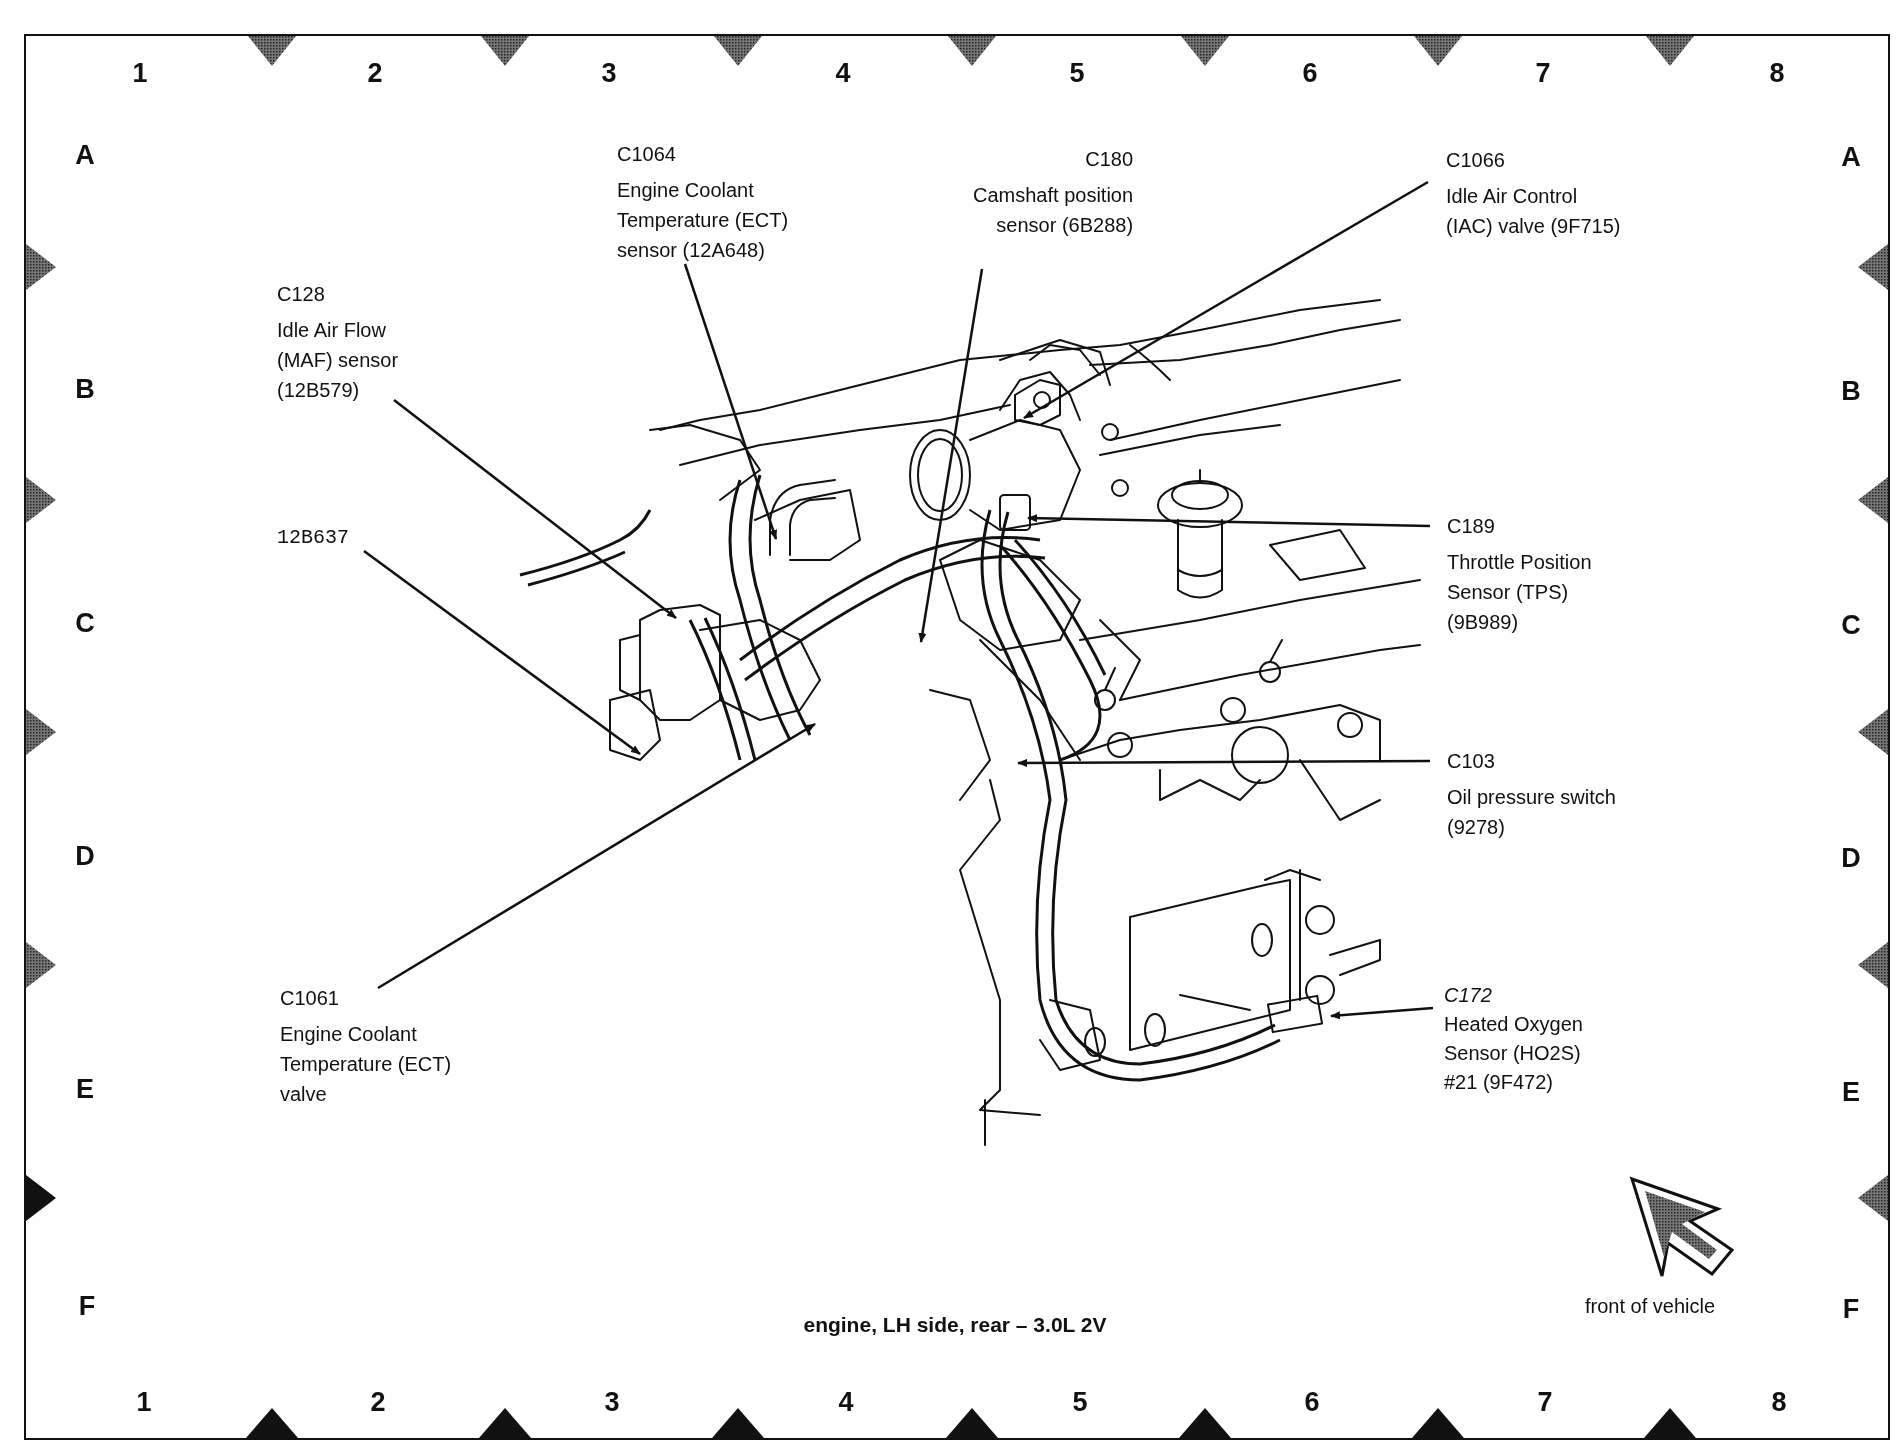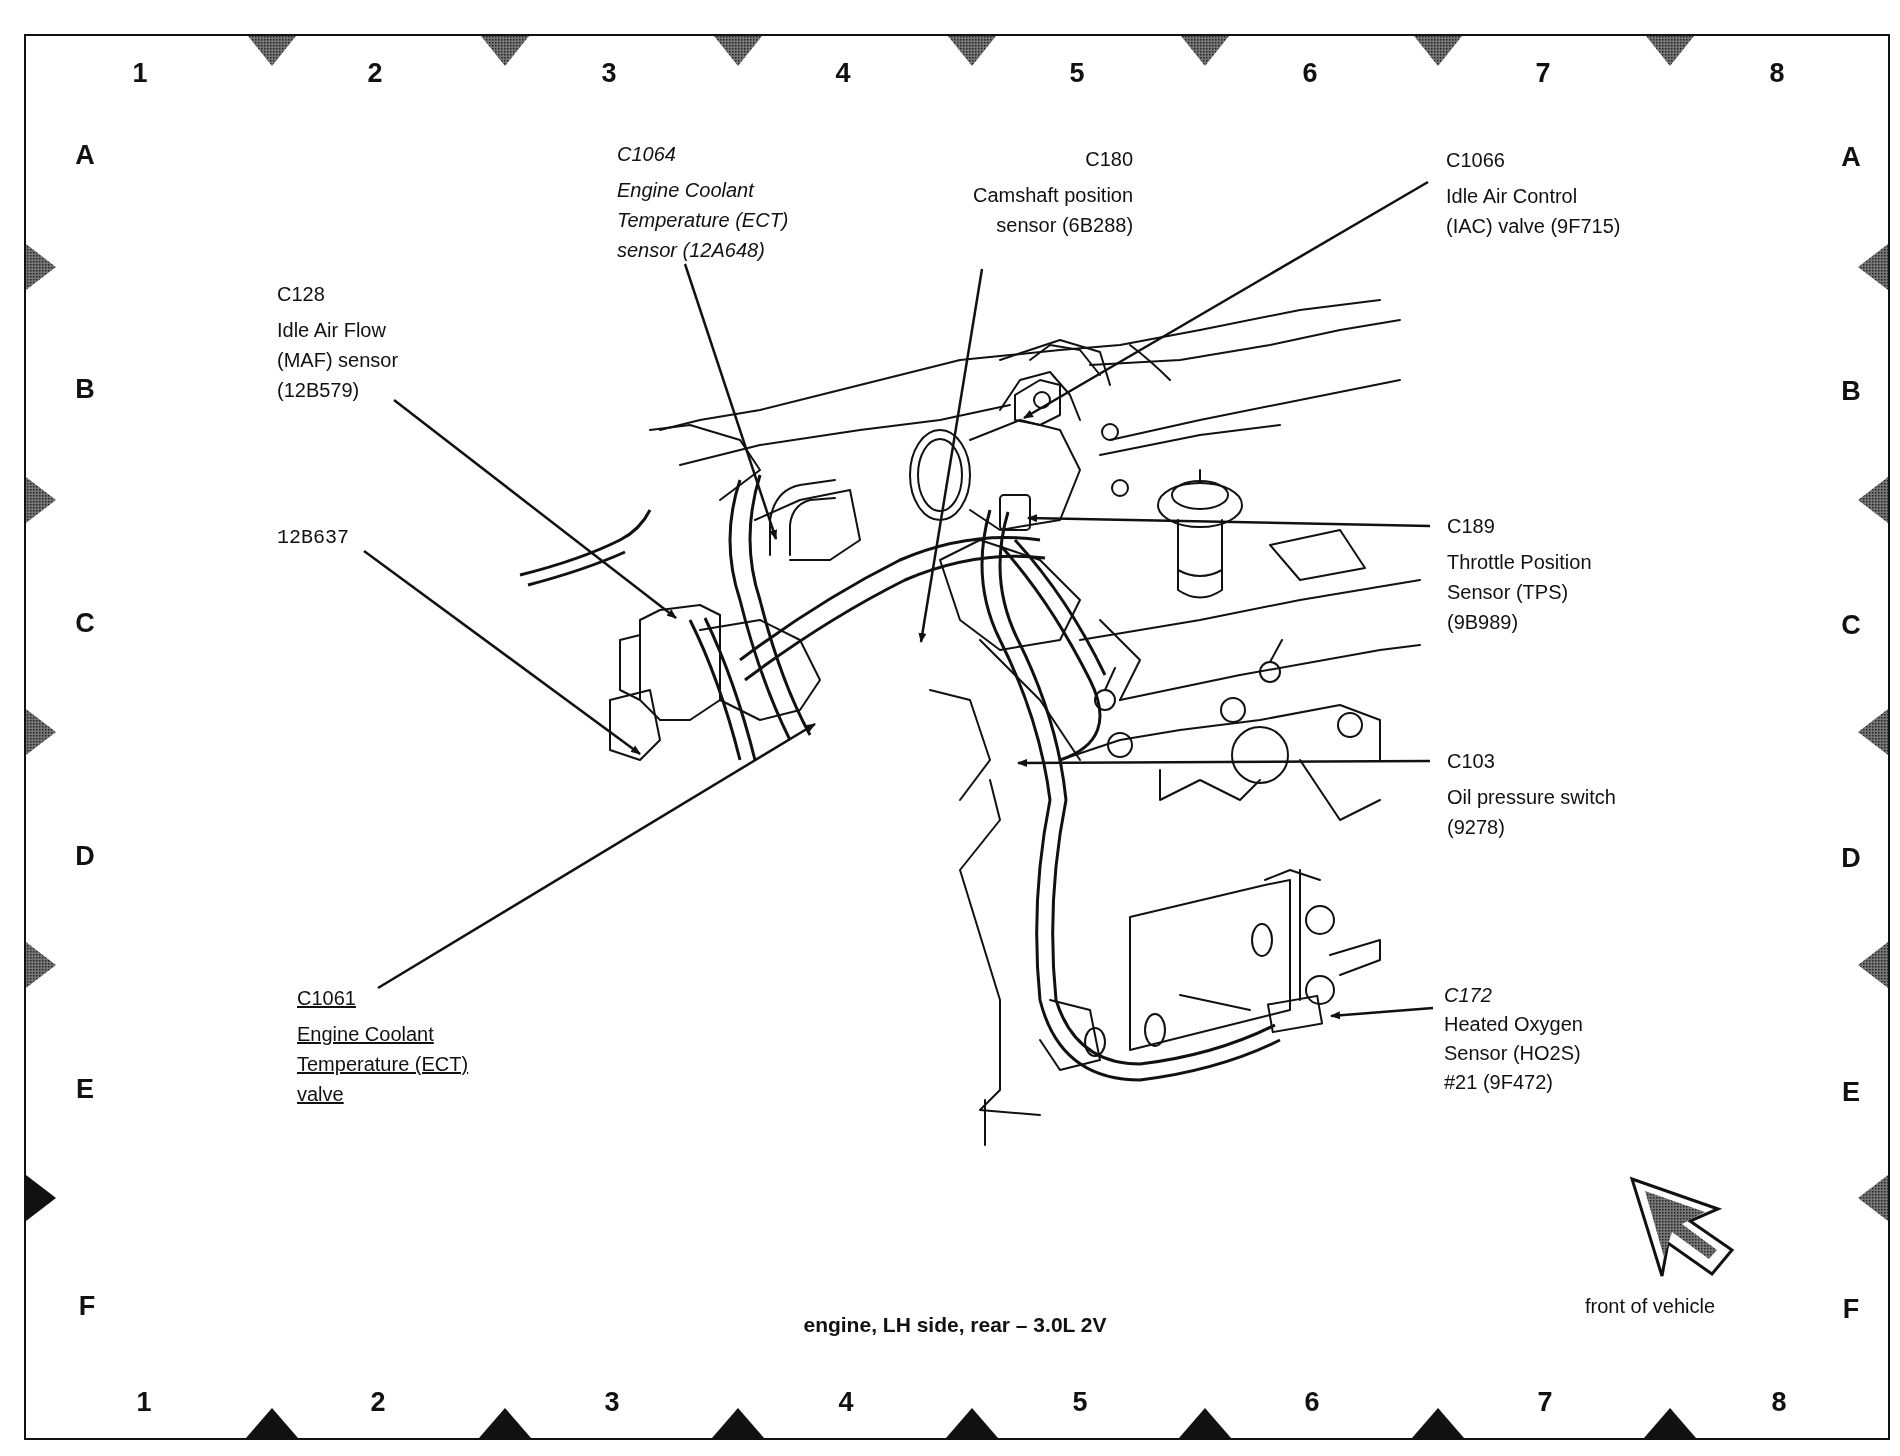--- a/index.html
+++ b/index.html
@@ -207,21 +207,21 @@
 <div class="grid-letter" style="left:85px; top:1089px;">E</div>
 <div class="grid-letter" style="left:87px; top:1306px;">F</div>
 
 <div class="grid-letter" style="left:1851px; top:157px;">A</div>
 <div class="grid-letter" style="left:1851px; top:391px;">B</div>
 <div class="grid-letter" style="left:1851px; top:625px;">C</div>
 <div class="grid-letter" style="left:1851px; top:858px;">D</div>
 <div class="grid-letter" style="left:1851px; top:1092px;">E</div>
 <div class="grid-letter" style="left:1851px; top:1309px;">F</div>
 
-<div class="callout" style="left:617px; top:139px;font-style:italic;">
+<div class="callout" style="left:617px; top:139px;">
   <span class="code">C1064</span>
   <span class="desc-line">Engine Coolant</span>
   <span class="desc-line">Temperature (ECT)</span>
   <span class="desc-line">sensor (12A648)</span>
 </div>
 
 <div class="callout" style="left:973px; top:144px;text-align:right;">
   <span class="code">C180</span>
   <span class="desc-line">Camshaft position</span>
   <span class="desc-line">sensor (6B288)</span>
@@ -250,21 +250,21 @@
   <span class="desc-line">Sensor (TPS)</span>
   <span class="desc-line">(9B989)</span>
 </div>
 
 <div class="callout" style="left:1447px; top:746px;">
   <span class="code">C103</span>
   <span class="desc-line">Oil pressure switch</span>
   <span class="desc-line">(9278)</span>
 </div>
 
-<div class="callout" style="left:297px; top:983px;text-decoration:underline;">
+<div class="callout" style="left:280px; top:983px;">
   <span class="code">C1061</span>
   <span class="desc-line">Engine Coolant</span>
   <span class="desc-line">Temperature (ECT)</span>
   <span class="desc-line">valve</span>
 </div>
 
 <div class="callout" style="left:1444px; top:981px; line-height:29px;">
   <span class="code" style="margin-bottom:0;font-style:italic;">C172</span>
   <span class="desc-line">Heated Oxygen</span>
   <span class="desc-line">Sensor (HO2S)</span>

